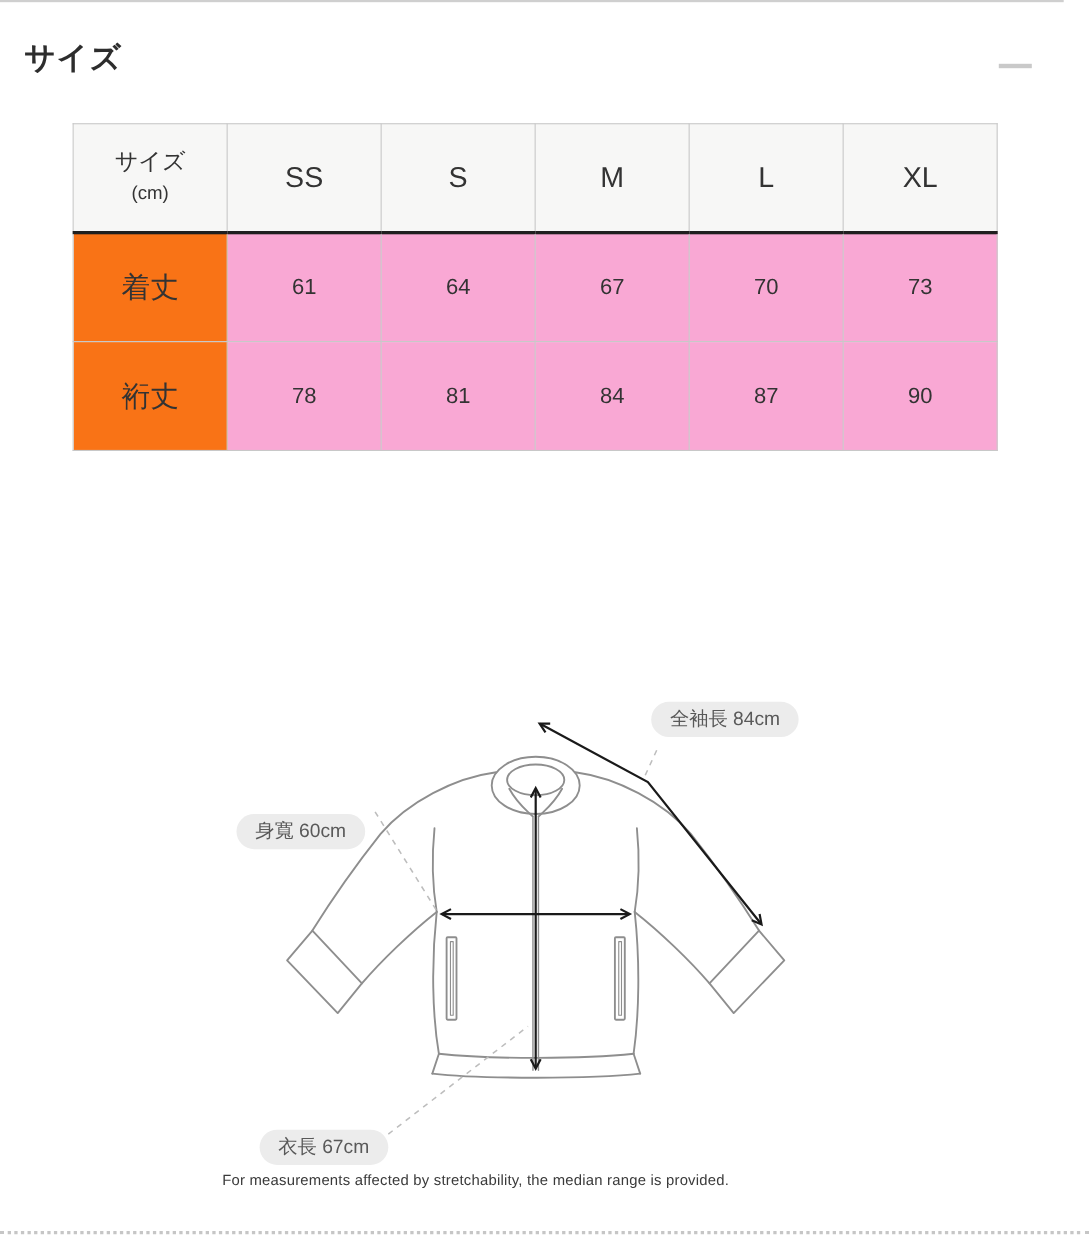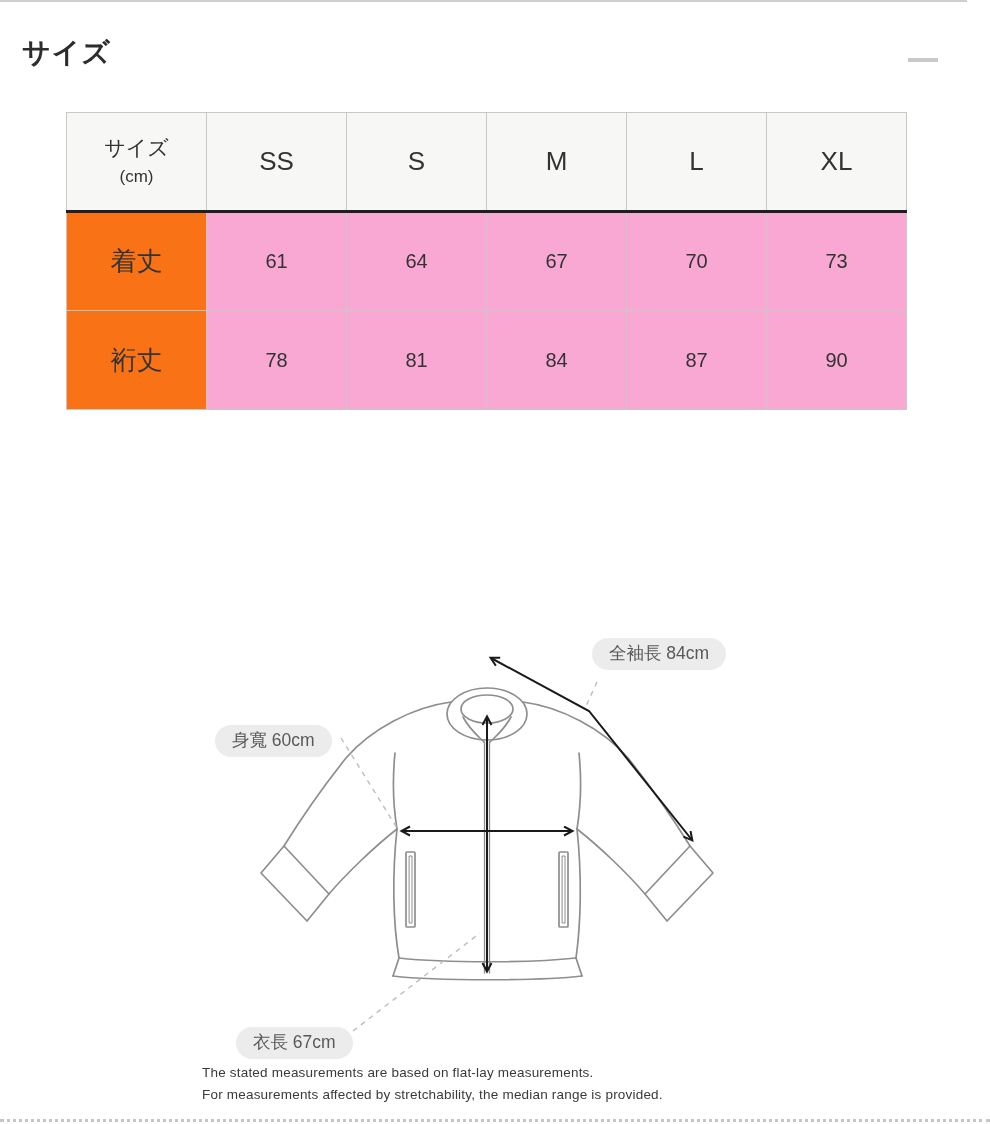--- a/index.html
+++ b/index.html
@@ -34,21 +34,21 @@
   .size-table tbody th{background:#f97316;font-size:26px;color:#333;}
   .size-table tbody td{background:#f9a8d4;font-size:20px;color:#333;}
   
   .diagram{position:absolute;left:0;top:640px;width:990px;height:470px;padding-left:36px;}
   .diagram svg{position:absolute;left:0;top:0;}
   .pill{
     position:absolute;background:#ececec;color:#595959;border-radius:17px;
     font-size:17.5px;line-height:1;padding:7px 17px;white-space:nowrap;
   }
   .pill-sleeve{left:592px;top:-2px;}   
-  .pill-width{left:215px;top:85px;}
+  .pill-width{left:215px;top:100px;}
   .pill-length{left:236px;top:387px;}
   
   .notes{position:absolute;left:202px;top:1062px;font-size:13.5px;color:#3a3a3a;line-height:22px;letter-spacing:.2px;}
   .bottom-dotted{position:absolute;left:0;top:1119px;width:990px;height:0;border-top:3px dotted #c6c6c6;}
 </style>
 </head>
 <body>
 
 <div class="page">
 
@@ -158,19 +158,18 @@
         <path d="M402,191 L572,191" marker-start="url(#ah)" marker-end="url(#ah)"></path>
       </g>
     </svg>
 
     <div class="pill pill-sleeve">全袖長 84cm</div>
     <div class="pill pill-width">身寬 60cm</div>
     <div class="pill pill-length">衣長 67cm</div>
   </div>
 
   <div class="notes">
-    <div>The stated measurements are based on flat-lay measurements.</div>
     <div>For measurements affected by stretchability, the median range is provided.</div>
   </div>
 
   <div class="bottom-dotted"></div>
 
 </div>
 
 </body></html>

